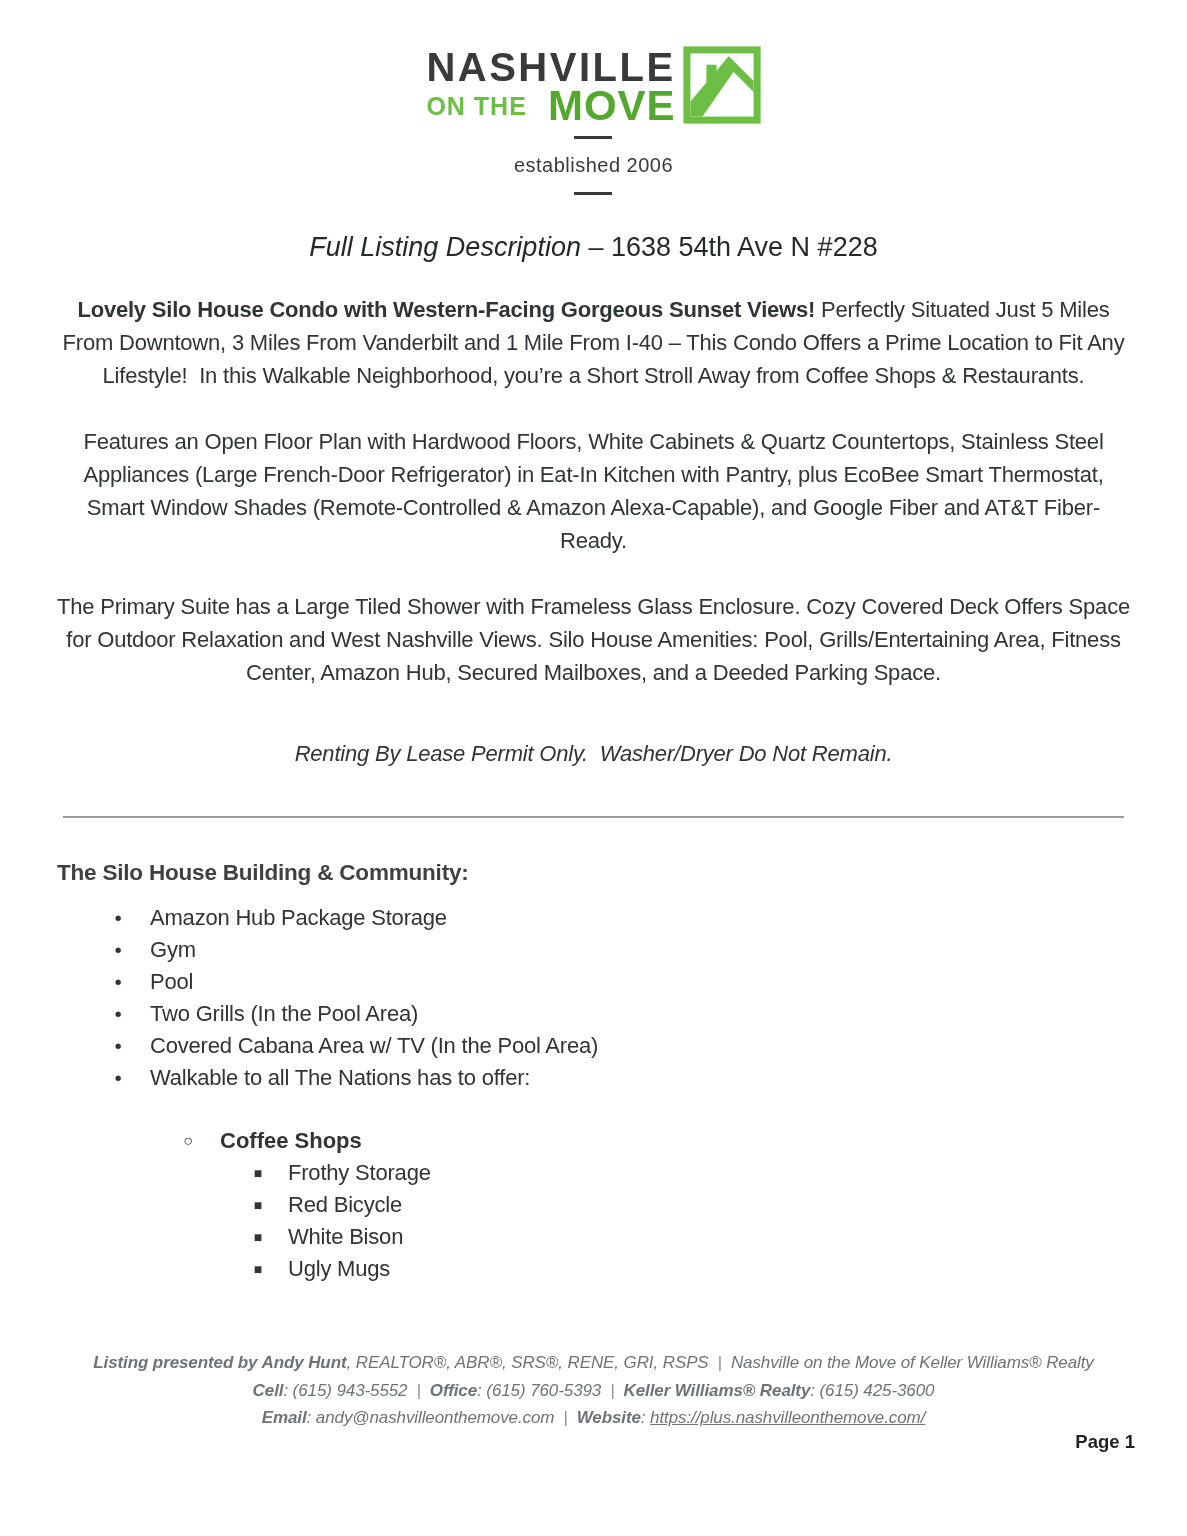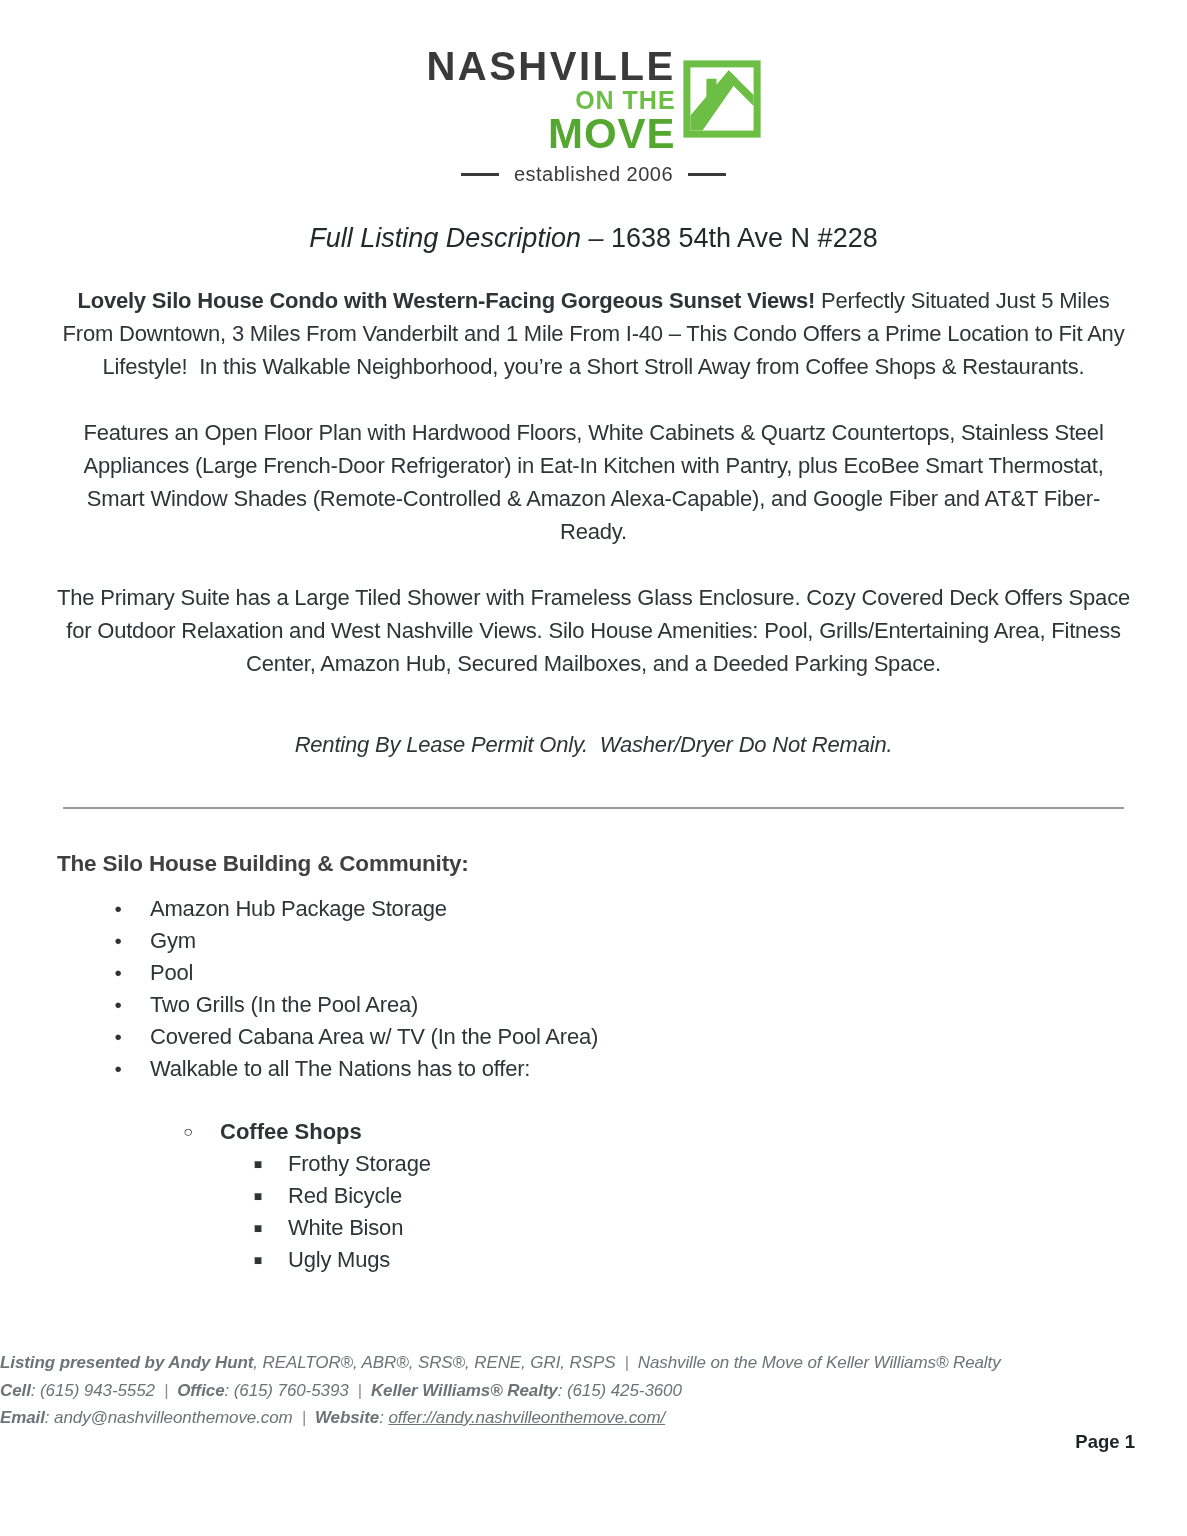--- a/index.html
+++ b/index.html
@@ -14,25 +14,25 @@
   .content { padding: 0 57px; }
 
   
   .logo-wrap { display: flex; flex-direction: column; align-items: center; padding-top: 46px; }
   .logo-row { display: flex; align-items: center; gap: 7px; }
   .logo-text { display: flex; flex-direction: column; }
   .logo-nashville {
     font-size: 40px; font-weight: 800; letter-spacing: 2.5px;
     color: #3a3a3a; line-height: 1; white-space: nowrap;
   }
-  .logo-line2 { display: flex; align-items: flex-end; justify-content: space-between; margin-top: 2px; flex-direction: column; }
+  .logo-line2 { display: flex; align-items: flex-end; justify-content: space-between; margin-top: 2px; }
   .logo-onthe { font-size: 25px; font-weight: 800; letter-spacing: 1px; line-height: 1; padding-bottom: 4px; }
   .logo-move { font-size: 42px; font-weight: 800; letter-spacing: 1px; line-height: 0.82; }
   .logo-icon svg { width: 78px; height: 78px; display: block; }
-  .established-row { margin-top: 12px; display: flex; align-items: center; gap: 15px; }
+  .established-row { margin-top: 12px; display: flex; align-items: center; gap: 15px; flex-direction: column; }
   .established-text { font-size: 20px; color: #3a3a3a; letter-spacing: 0.5px; }
   .dash-line { width: 38px; height: 3px; background: #3a3a3a; }
 
   
   .doc-title { text-align: center; margin-top: 37px; font-size: 27px; color: #24292c; }
   .doc-title .title-italic { font-style: italic; font-weight: 400; }
   .doc-title .title-bold { font-weight: 400; }
 
   
   .para {
@@ -57,21 +57,21 @@
   .coffee-block { margin-top: 31px; }
   .coffee-heading { position: relative; padding-left: 163px; font-size: 22px; font-weight: 700; line-height: 32px; }
   .coffee-heading .b-circle { position: absolute; left: 120px; width: 22px; text-align: center; font-size: 16px; line-height: 32px; font-weight: 400; }
   ul.sub-list { list-style: none; }
   li.li3 { position: relative; padding-left: 231px; font-size: 22px; line-height: 32px; letter-spacing: -0.2px; }
   li.li3 .b-square { position: absolute; left: 190px; width: 22px; text-align: center; font-size: 14px; line-height: 32px; }
 
   
   .footer {
     position: absolute; top: 1349px; left: 0; right: 0;
-    font-style: italic;
+    text-align: center; font-style: italic;
     font-size: 17px; line-height: 27.5px; color: #6e7377;
     letter-spacing: -0.1px;
   }
   .footer .fb { font-weight: 700; }
   .footer .sep { margin: 0 9px; color: #8b9094; }
   .footer a { color: #6e7377; text-decoration: underline; }
 
   .page-num { position: absolute; top: 1431px; right: 52px; font-size: 18.5px; font-weight: 700; color: #1e2225; }
 </style>
 </head>
@@ -185,17 +185,17 @@
 </div>
 
 <div class="footer">
   <div>
     <span class="fb">Listing presented by Andy Hunt</span><span>, REALTOR®, ABR®, SRS®, RENE, GRI, RSPS</span><span class="sep">|</span><span>Nashville on the Move of Keller Williams® Realty</span>
   </div>
   <div>
     <span class="fb">Cell</span><span>: (615) 943-5552</span><span class="sep">|</span><span class="fb">Office</span><span>: (615) 760-5393</span><span class="sep">|</span><span class="fb">Keller Williams® Realty</span><span>: (615) 425-3600</span>
   </div>
   <div>
-    <span class="fb">Email</span><span>: andy@nashvilleonthemove.com</span><span class="sep">|</span><span class="fb">Website</span><span>: </span><a href="#">offer://andy.nashvilleonthemove.com/</a>
+    <span class="fb">Email</span><span>: andy@nashvilleonthemove.com</span><span class="sep">|</span><span class="fb">Website</span><span>: </span><a href="#">https://plus.nashvilleonthemove.com/</a>
   </div>
 </div>
 
 <div class="page-num">Page 1</div>
 
 </body></html>

